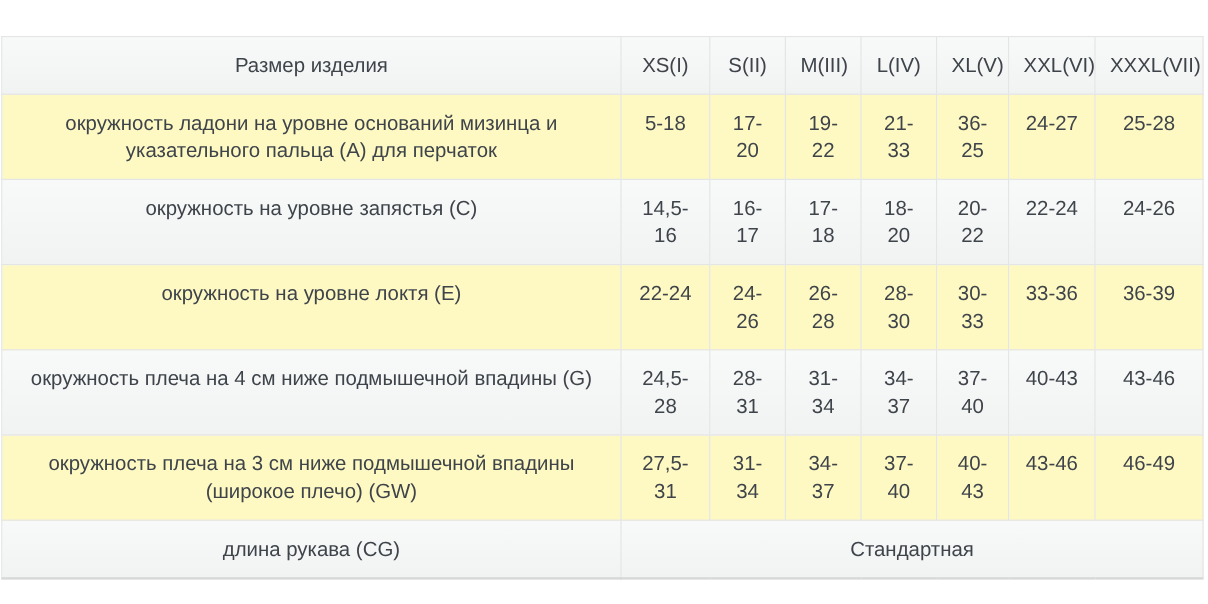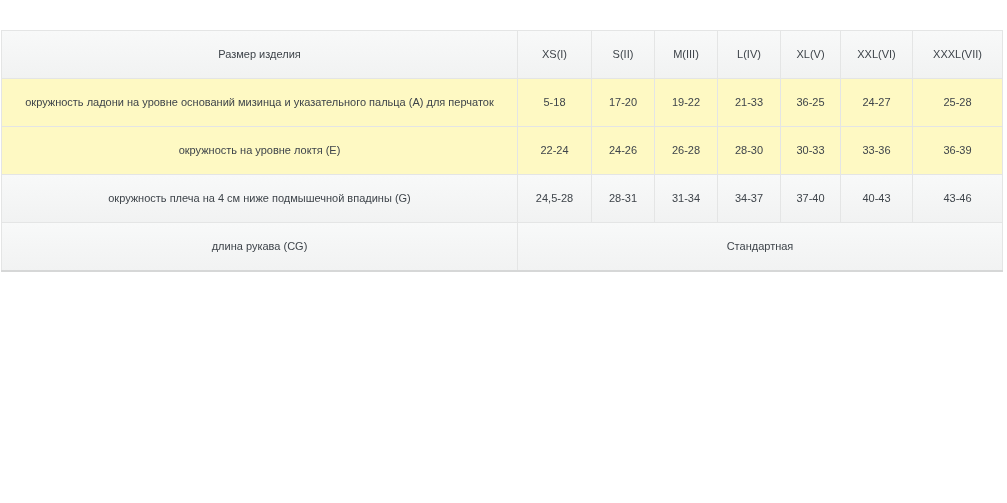--- a/index.html
+++ b/index.html
@@ -13,21 +13,21 @@
     font-family: "Liberation Sans", "DejaVu Sans", sans-serif;
     overflow: hidden;
   }
   .table-wrap {
     padding: 30px 5px 0 1px;
   }
   table.size-table {
     border-collapse: collapse;
     table-layout: fixed;
     width: 1001px;
-    font-size: 11px;
+    font-size: 17px;
     line-height: 23px;
     color: #3e444a;
     border: 1px solid #e3e4e4;
     border-top-color: #ededed;
     border-bottom: 2px solid #d6d7d7;
   }
   table.size-table th,
   table.size-table td {
     border: 1px solid #e4e5e5;
     vertical-align: top;
@@ -76,39 +76,59 @@
         <tr class="row-white">
           <td>окружность ладони на уровне оснований мизинца и указательного пальца (А) для перчаток</td>
           <td>5-18</td>
           <td>17-20</td>
           <td>19-22</td>
           <td>21-33</td>
           <td>36-25</td>
           <td>24-27</td>
           <td>25-28</td>
         </tr>
+        <tr class="row-gray">
+          <td>окружность на уровне запястья (С)</td>
+          <td>14,5-16</td>
+          <td>16-17</td>
+          <td>17-18</td>
+          <td>18-20</td>
+          <td>20-22</td>
+          <td>22-24</td>
+          <td>24-26</td>
+        </tr>
         <tr class="row-white">
           <td>окружность на уровне локтя (Е)</td>
           <td>22-24</td>
           <td>24-26</td>
           <td>26-28</td>
           <td>28-30</td>
           <td>30-33</td>
           <td>33-36</td>
           <td>36-39</td>
         </tr>
         <tr class="row-gray">
           <td>окружность плеча на 4 см ниже подмышечной впадины (G)</td>
           <td>24,5-28</td>
           <td>28-31</td>
           <td>31-34</td>
           <td>34-37</td>
           <td>37-40</td>
           <td>40-43</td>
           <td>43-46</td>
         </tr>
+        <tr class="row-white">
+          <td>окружность плеча на 3 см ниже подмышечной впадины (широкое плечо) (GW)</td>
+          <td>27,5-31</td>
+          <td>31-34</td>
+          <td>34-37</td>
+          <td>37-40</td>
+          <td>40-43</td>
+          <td>43-46</td>
+          <td>46-49</td>
+        </tr>
         <tr class="row-gray">
           <td>длина рукава (CG)</td>
           <td colspan="7">Стандартная</td>
         </tr>
       </tbody>
   </table>
 </div>
 
 </body></html>

